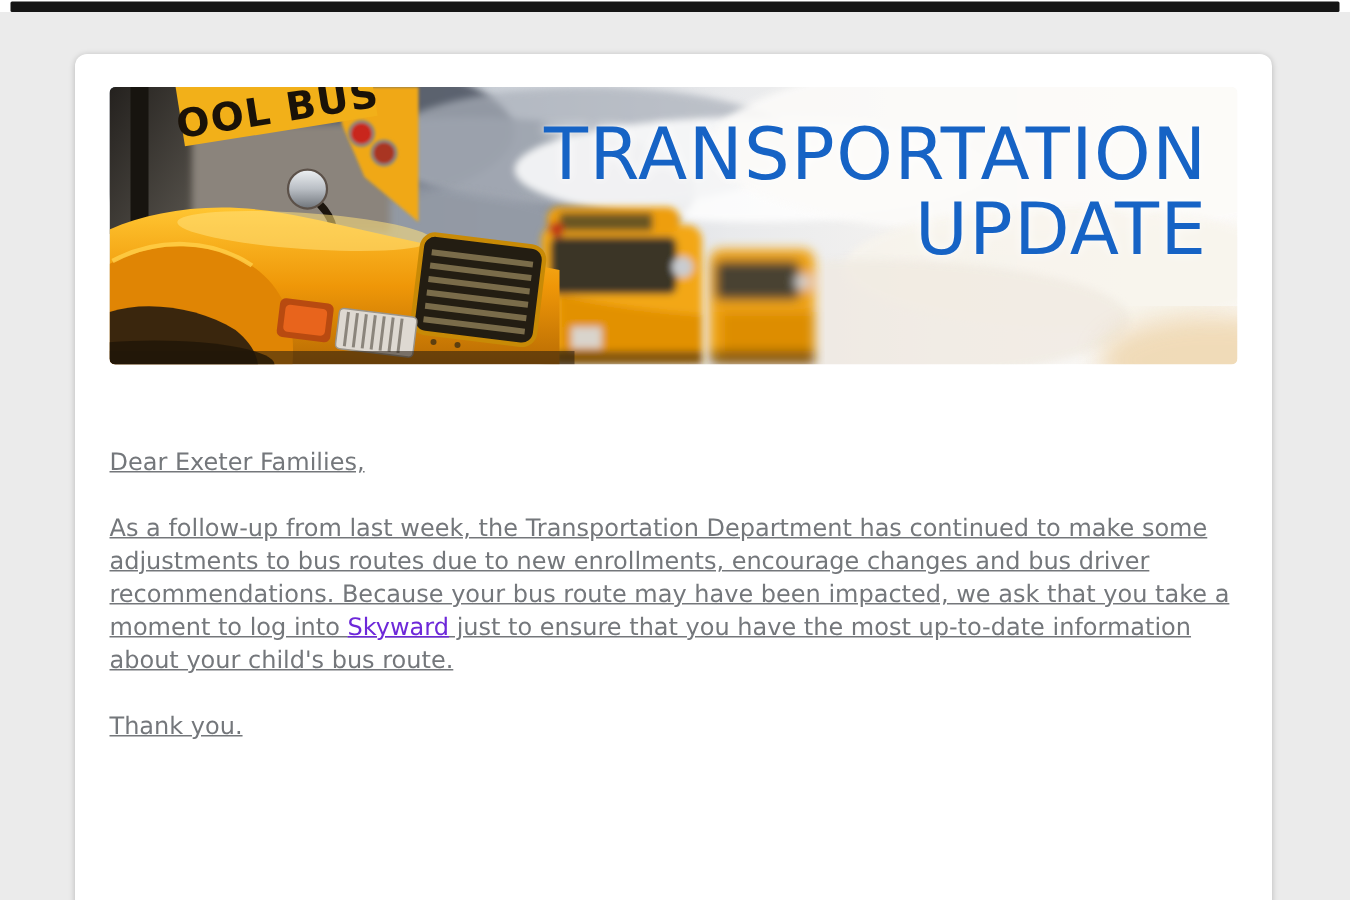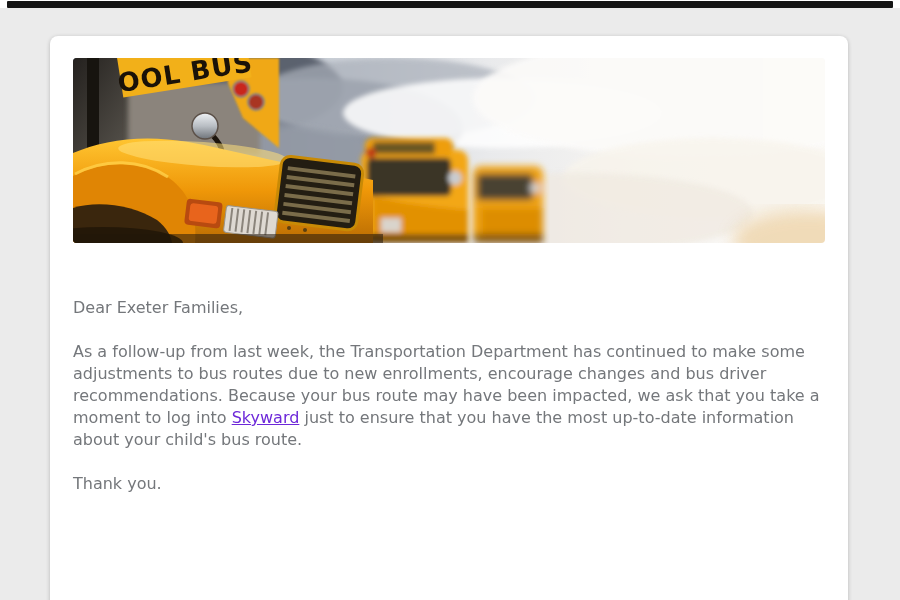--- a/index.html
+++ b/index.html
@@ -29,21 +29,21 @@
     text-align:right; line-height:50px; font-size:48px;
     letter-spacing:1px; font-weight:400;
     color:#1663c5;
     text-shadow:0 0 8px rgba(255,255,255,0.85), 0 0 2px rgba(255,255,255,0.6);
     font-family:"DejaVu Sans", sans-serif;
   }
   .email-body {
     margin-top:54px; width:756px;
     font-size:16px; line-height:22px; color:#74777b;
   }
-  .email-body p { white-space:pre-line; margin:0 0 22px 0; }
+  .email-body p { white-space:pre-line; margin:0 0 22px 0;text-decoration:underline; }
   .email-body p:last-child { margin-bottom:0; }
   a.skyward { color:#6d28d9; text-decoration:underline; cursor:pointer; }
 </style>
 </head>
 <body>
 
 <div class="top-bar"></div>
 
 <div class="email-card">
 
@@ -170,20 +170,24 @@
           <path d="M158,152 L158,175 M164,152 L164,175 M170,152 L170,175 M176,152 L176,175 M182,152 L182,175 M188,152 L188,175 M194,152 L194,175" stroke="#8b857c" stroke-width="2"></path>
         </g>
         <circle cx="216" cy="170" r="2" fill="#5c3f10"></circle>
         <circle cx="232" cy="172" r="2" fill="#5c3f10"></circle>
 
         <rect x="0" y="176" width="310" height="9" fill="#241a0e" opacity="0.55"></rect>
         <ellipse cx="30" cy="185" rx="80" ry="16" fill="#1f1508" opacity="0.8"></ellipse>
       </g>
     </svg>
 
+    <div class="banner-title">
+      <div>TRANSPORTATION</div>
+      <div>UPDATE</div>
+    </div>
   </div>
 
   <div class="email-body">
     <p>Dear Exeter Families,</p>
     <p><span>As a follow-up from last week, the Transportation Department has continued to make some
 adjustments to bus routes due to new enrollments, encourage changes and bus driver
 recommendations. Because your bus route may have been impacted, we ask that you take a
 moment to log into </span><a class="skyward" href="#">Skyward</a><span> just to ensure that you have the most up-to-date information
 about your child's bus route.</span></p>
     <p>Thank you.</p>

